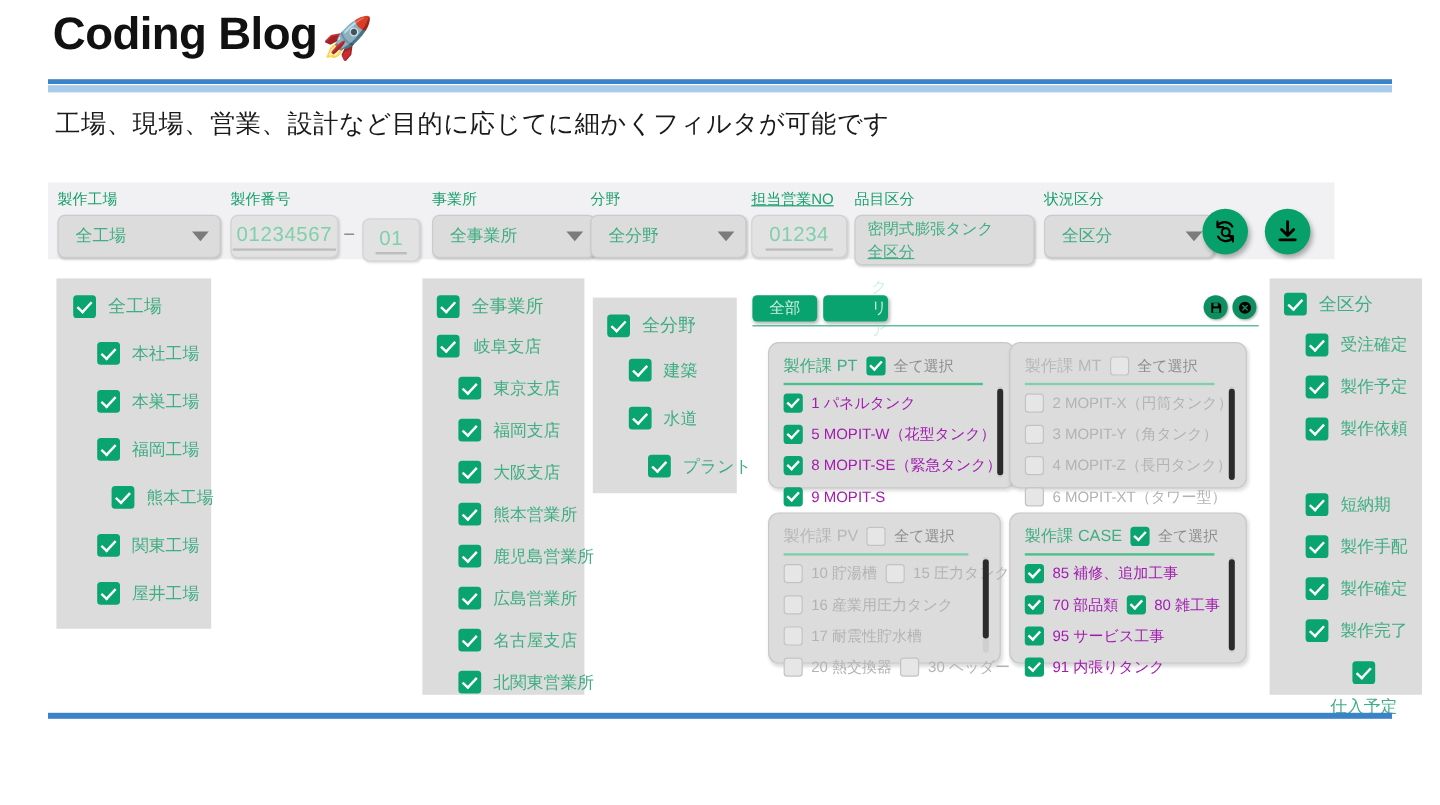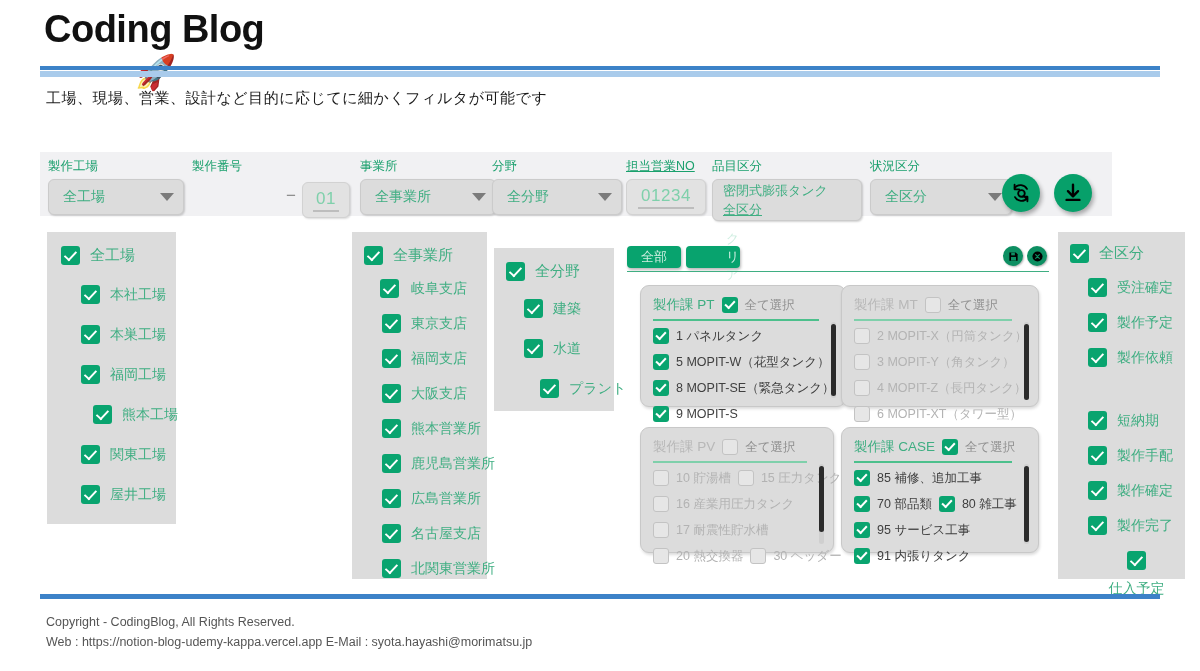--- a/index.html
+++ b/index.html
@@ -10,30 +10,30 @@
     font-family: "Liberation Sans", "DejaVu Sans", sans-serif;
     overflow: hidden;
   }
 
   #page { position: relative; width: 1200px; height: 671px; background:#fff; }
 
   
   .site-title {
     position:absolute; left:44px; top:8px;
     font-size:38px; font-weight:700; color:#111;
-    letter-spacing:-0.5px; display:flex; align-items:center; gap:2px;flex-direction:column;
+    letter-spacing:-0.5px; display:flex; align-items:center; gap:2px;
   }
   .rocket { font-size:34px; line-height:1; margin-left:2px; transform:translateY(2px); }
 
   .rule-top { position:absolute; left:40px; top:66px; width:1120px; height:4px; background:#3c82c8; }
   .rule-top2 { position:absolute; left:40px; top:71px; width:1120px; height:6px; background:#a9cbeb; }
 
   .headline {
     position:absolute; left:46px; top:89px;
-    font-size:15px; color:#1a1a1a; letter-spacing:0.5px;
+    font-size:21px; color:#1a1a1a; letter-spacing:0.5px;
   }
 
   
   .filterbar {
     position:absolute; left:40px; top:152px; width:1072px; height:64px;
     background:#f1f1f3;
   }
   .fgroup { position:absolute; }
   .flabel { font-size:12.5px; color:#1aa06d; white-space:nowrap; }
   .flabel.u { text-decoration:underline; }
@@ -112,21 +112,21 @@
     border-radius:9px; padding:10px 10px 6px 12px;
     box-shadow:1px 2px 3px rgba(0,0,0,0.14);
   }
   .card-head { display:flex; align-items:center; gap:7px; margin-bottom:5px; }
   .card-title { font-size:13.5px; color:#3fae82; white-space:nowrap; }
   .card-title.dim { color:#b8b8b8; }
   .card-all { font-size:12.5px; color:#8f8f8f; }
   .card-rule { height:1.5px; background:#4cc08c; margin:2px 16px 7px 0; }
   .card-rule.dim { background:#7fd0ab; }
   .opt { display:flex; align-items:center; gap:7px; margin-bottom:9px; }
-  .opt-txt { font-size:12.5px; white-space:nowrap; color:#404040; }
+  .opt-txt { font-size:12.5px; white-space:nowrap; color:#a21caf; }
   .opt-txt.dim { color:#b3b3b3; }
   .opt-grp { display:flex; align-items:center; gap:7px; }
   .scrollbar {
     position:absolute; right:9px; top:36px; width:5px; border-radius:3px;
     background:#cfcfcf; cursor:pointer;
   }
   .scrollthumb { position:absolute; left:0; width:5px; border-radius:3px; background:#2b2b2b; }
 
   
   .rule-bot { position:absolute; left:40px; top:594px; width:1120px; height:5px; background:#3c82c8; }
@@ -151,20 +151,23 @@
     <div class="fgroup" style="left:8px;top:6px;width:136px;">
       <div class="flabel">製作工場</div>
       <div class="select-box">
         <span>全工場</span>
         <span class="caret"></span>
       </div>
     </div>
 
     <div class="fgroup" style="left:152px;top:6px;width:90px;">
       <div class="flabel">製作番号</div>
+      <div class="input-box">
+        <span class="input-val">01234567</span>
+      </div>
     </div>
     <div class="dash" style="left:246px;top:34px;">−</div>
     <div class="fgroup" style="left:262px;top:26px;width:48px;">
       <div class="input-box">
         <span class="input-val">01</span>
       </div>
     </div>
 
     <div class="fgroup" style="left:320px;top:6px;width:136px;">
       <div class="flabel">事業所</div>
@@ -256,21 +259,21 @@
         </div>
       </div>
   </div>
 
   <div class="checkcol" style="left:352px;top:232px;width:135px;height:347px;padding:14px 0 0 12px;">
     <div class="row" style="margin-bottom:14px;">
       <span class="cb on"></span>
       <span class="lbl head">全事業所</span>
     </div>
     <div id="office-items">
-        <div class="row" style="margin-bottom: 16px; margin-left: 16px; gap: 12px;">
+        <div class="row" style="margin-bottom: 16px; margin-left: 0; gap: 12px;">
           <span class="cb on"></span>
           <span class="lbl">岐阜支店</span>
         </div>
         <div class="row" style="margin-bottom: 16px; margin-left: 18px;">
           <span class="cb on"></span>
           <span class="lbl">東京支店</span>
         </div>
         <div class="row" style="margin-bottom: 16px; margin-left: 18px;">
           <span class="cb on"></span>
           <span class="lbl">福岡支店</span>
@@ -531,16 +534,14 @@
           <span class="lbl">製作完了</span>
         </div>
         <div class="row" style="margin-bottom: 16px; margin-left: 18px; flex-direction: column;">
           <span class="cb on"></span>
           <span class="lbl">仕入予定</span>
         </div>
       </div>
   </div>
 
   <div class="rule-bot"></div>
-  <div class="foot" style="top:615px;">Copyright -   CodingBlog, All Rights Reserved.</div>
-  <div class="foot" style="top:635px;">Web : https://notion-blog-udemy-kappa.vercel.app  E-Mail : syota.hayashi@morimatsu.jp</div>
 
 </div>
 
 </body></html>

